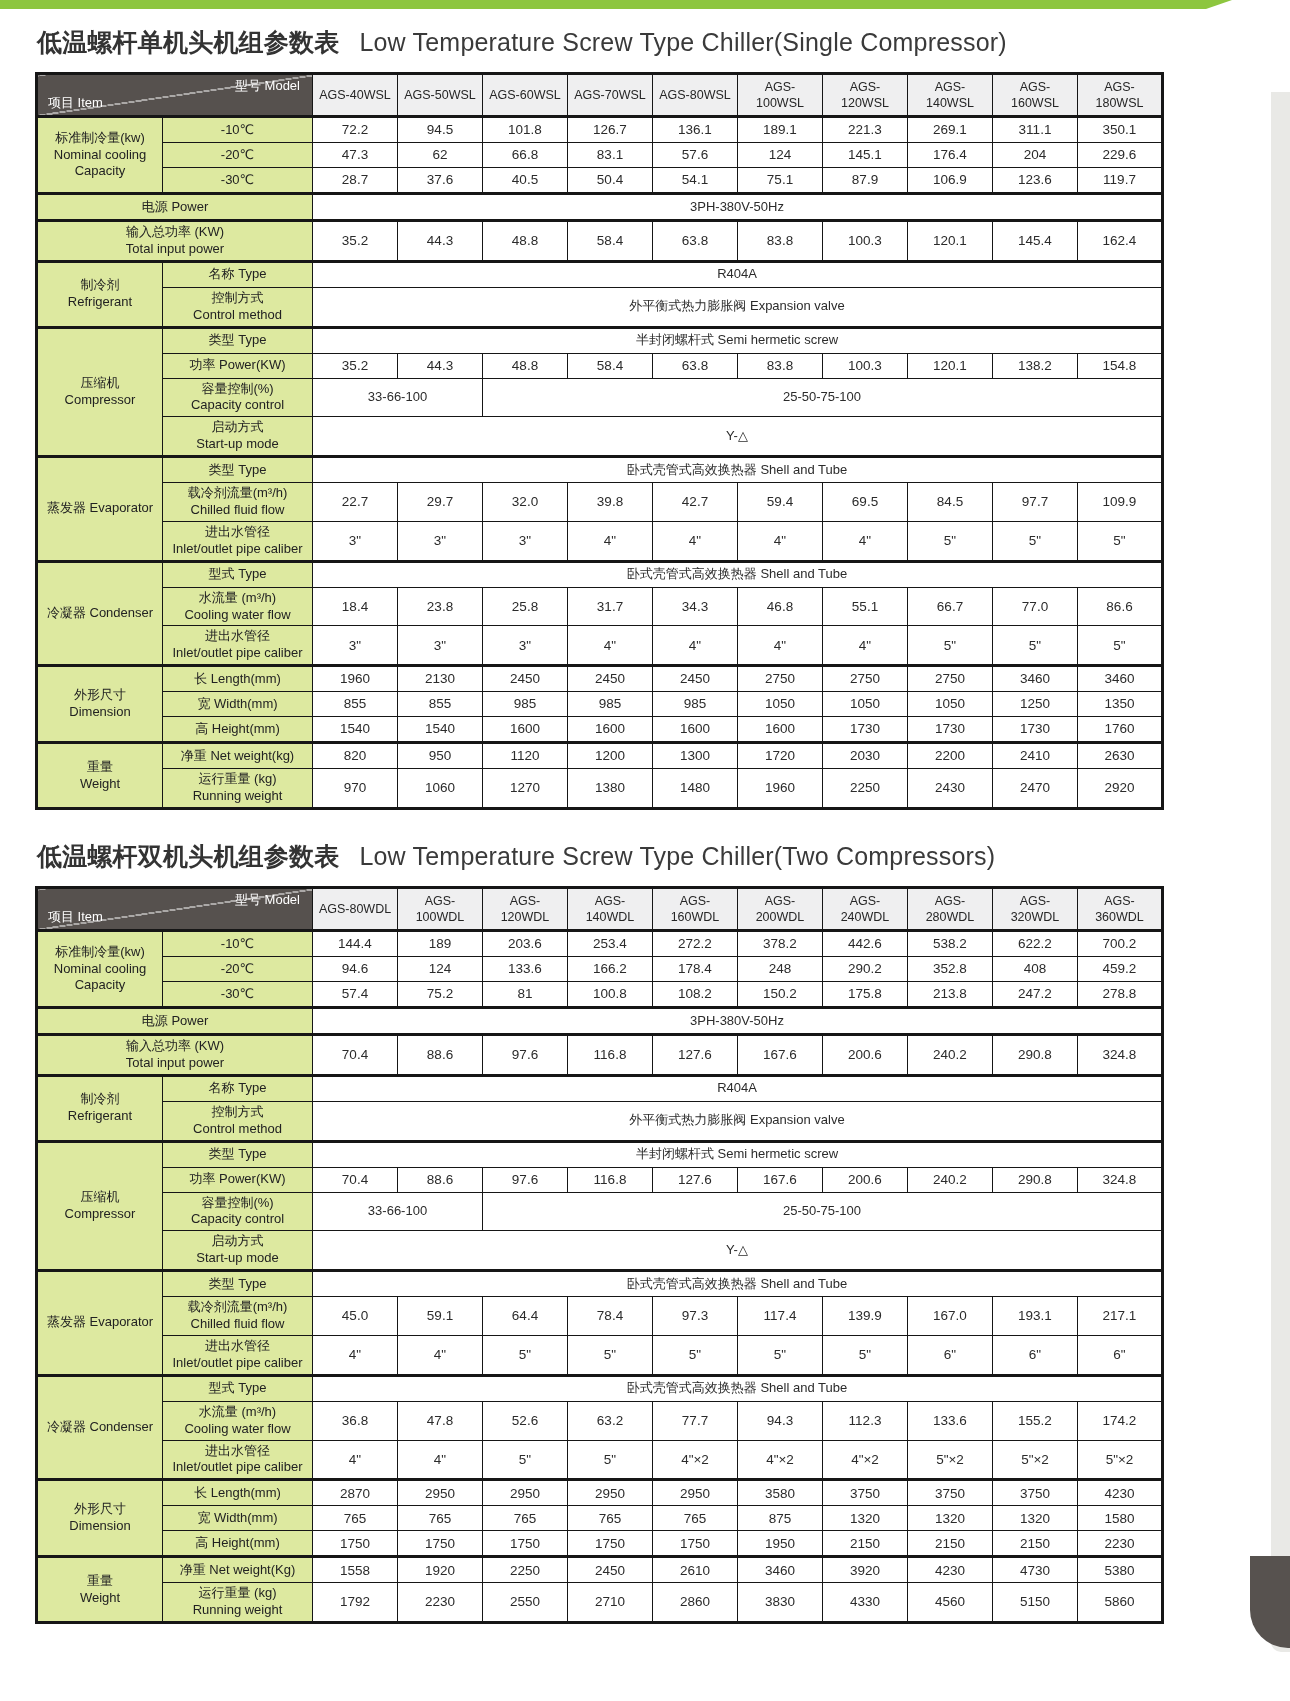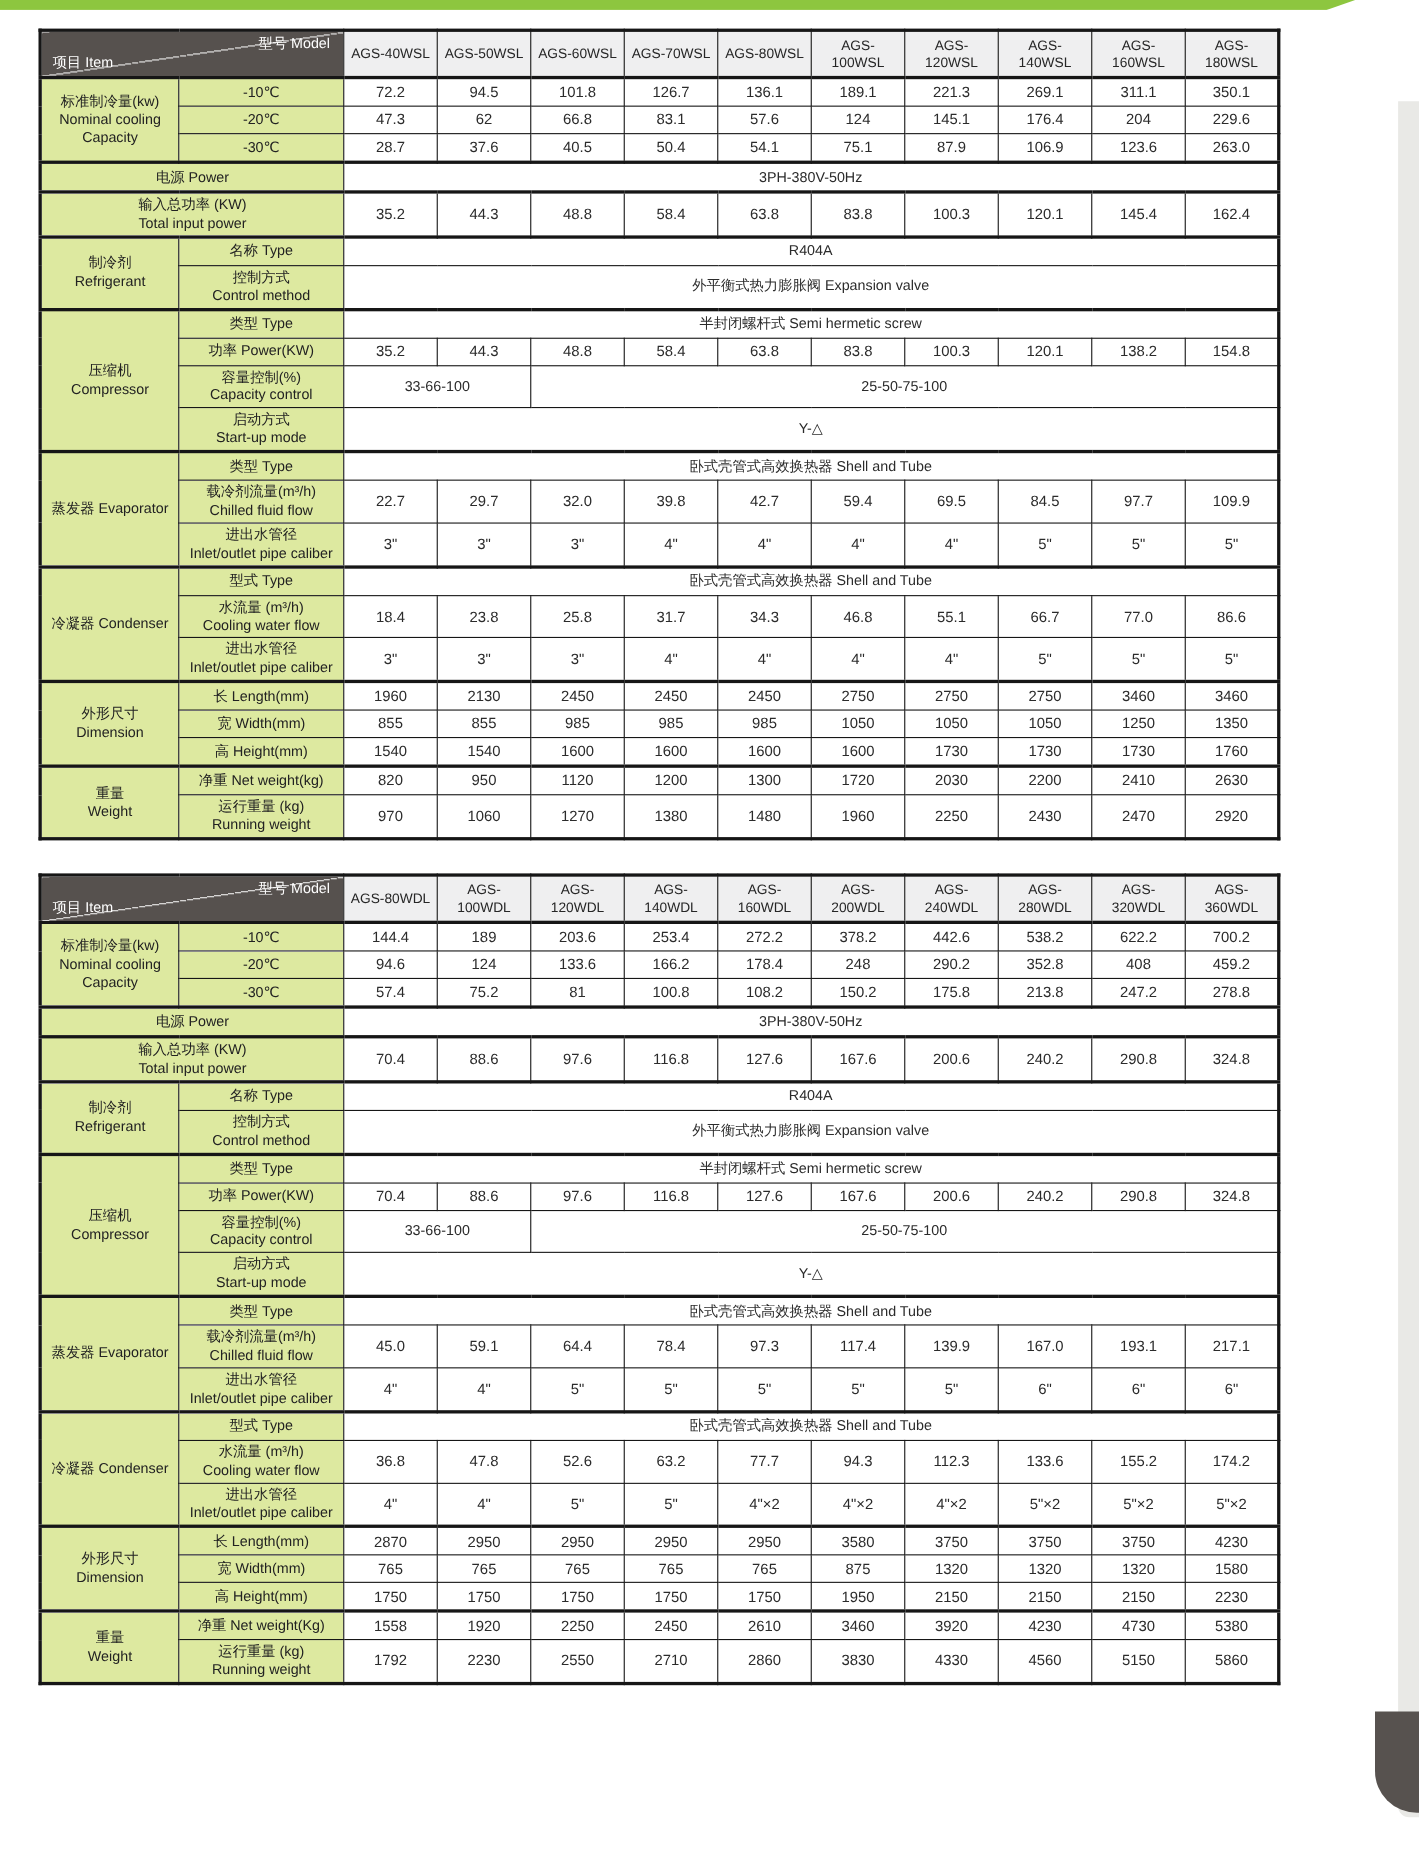--- a/index.html
+++ b/index.html
@@ -63,20 +63,21 @@
 </style>
 </head>
 <body>
 
 <div class="page">
   <div class="top-accent" style="background: rgb(141, 198, 63);"></div>
   <div class="edge-strip" style="background: rgb(233, 233, 230);"></div>
   <div class="edge-tab" style="background: rgb(87, 82, 79);"></div>
   <div class="content" id="tables-root">
       <section class="spec">
+        <h2 class="title"><span class="zh">低温螺杆单机头机组参数表</span><span class="en">Low Temperature Screw Type Chiller(Single Compressor)</span></h2>
         <table class="spec-table">
           <colgroup>
             <col style="width: 126px;">
             <col style="width: 150px;">
             <col style="width: 85px;">
             <col style="width: 85px;">
             <col style="width: 85px;">
             <col style="width: 85px;">
             <col style="width: 85px;">
             <col style="width: 85px;">
@@ -145,21 +146,21 @@
               </td>
               <td class="val">28.7</td>
               <td class="val">37.6</td>
               <td class="val">40.5</td>
               <td class="val">50.4</td>
               <td class="val">54.1</td>
               <td class="val">75.1</td>
               <td class="val">87.9</td>
               <td class="val">106.9</td>
               <td class="val">123.6</td>
-              <td class="val">263.0</td>
+              <td class="val">119.7</td>
             </tr>
             <tr class="gtop">
               <td class="wlabel" colspan="2" style="background: rgb(221, 233, 160);">
                 <span class="lline">电源 Power</span>
               </td>
               <td class="spanval" colspan="10">3PH-380V-50Hz</td>
             </tr>
             <tr class="gtop">
               <td class="wlabel" colspan="2" style="background: rgb(221, 233, 160);">
                 <span class="lline">输入总功率 (KW)</span>
@@ -396,20 +397,21 @@
               <td class="val">1960</td>
               <td class="val">2250</td>
               <td class="val">2430</td>
               <td class="val">2470</td>
               <td class="val">2920</td>
             </tr>
           </tbody>
         </table>
       </section>
       <section class="spec">
+        <h2 class="title"><span class="zh">低温螺杆双机头机组参数表</span><span class="en">Low Temperature Screw Type Chiller(Two Compressors)</span></h2>
         <table class="spec-table">
           <colgroup>
             <col style="width: 126px;">
             <col style="width: 150px;">
             <col style="width: 85px;">
             <col style="width: 85px;">
             <col style="width: 85px;">
             <col style="width: 85px;">
             <col style="width: 85px;">
             <col style="width: 85px;">

